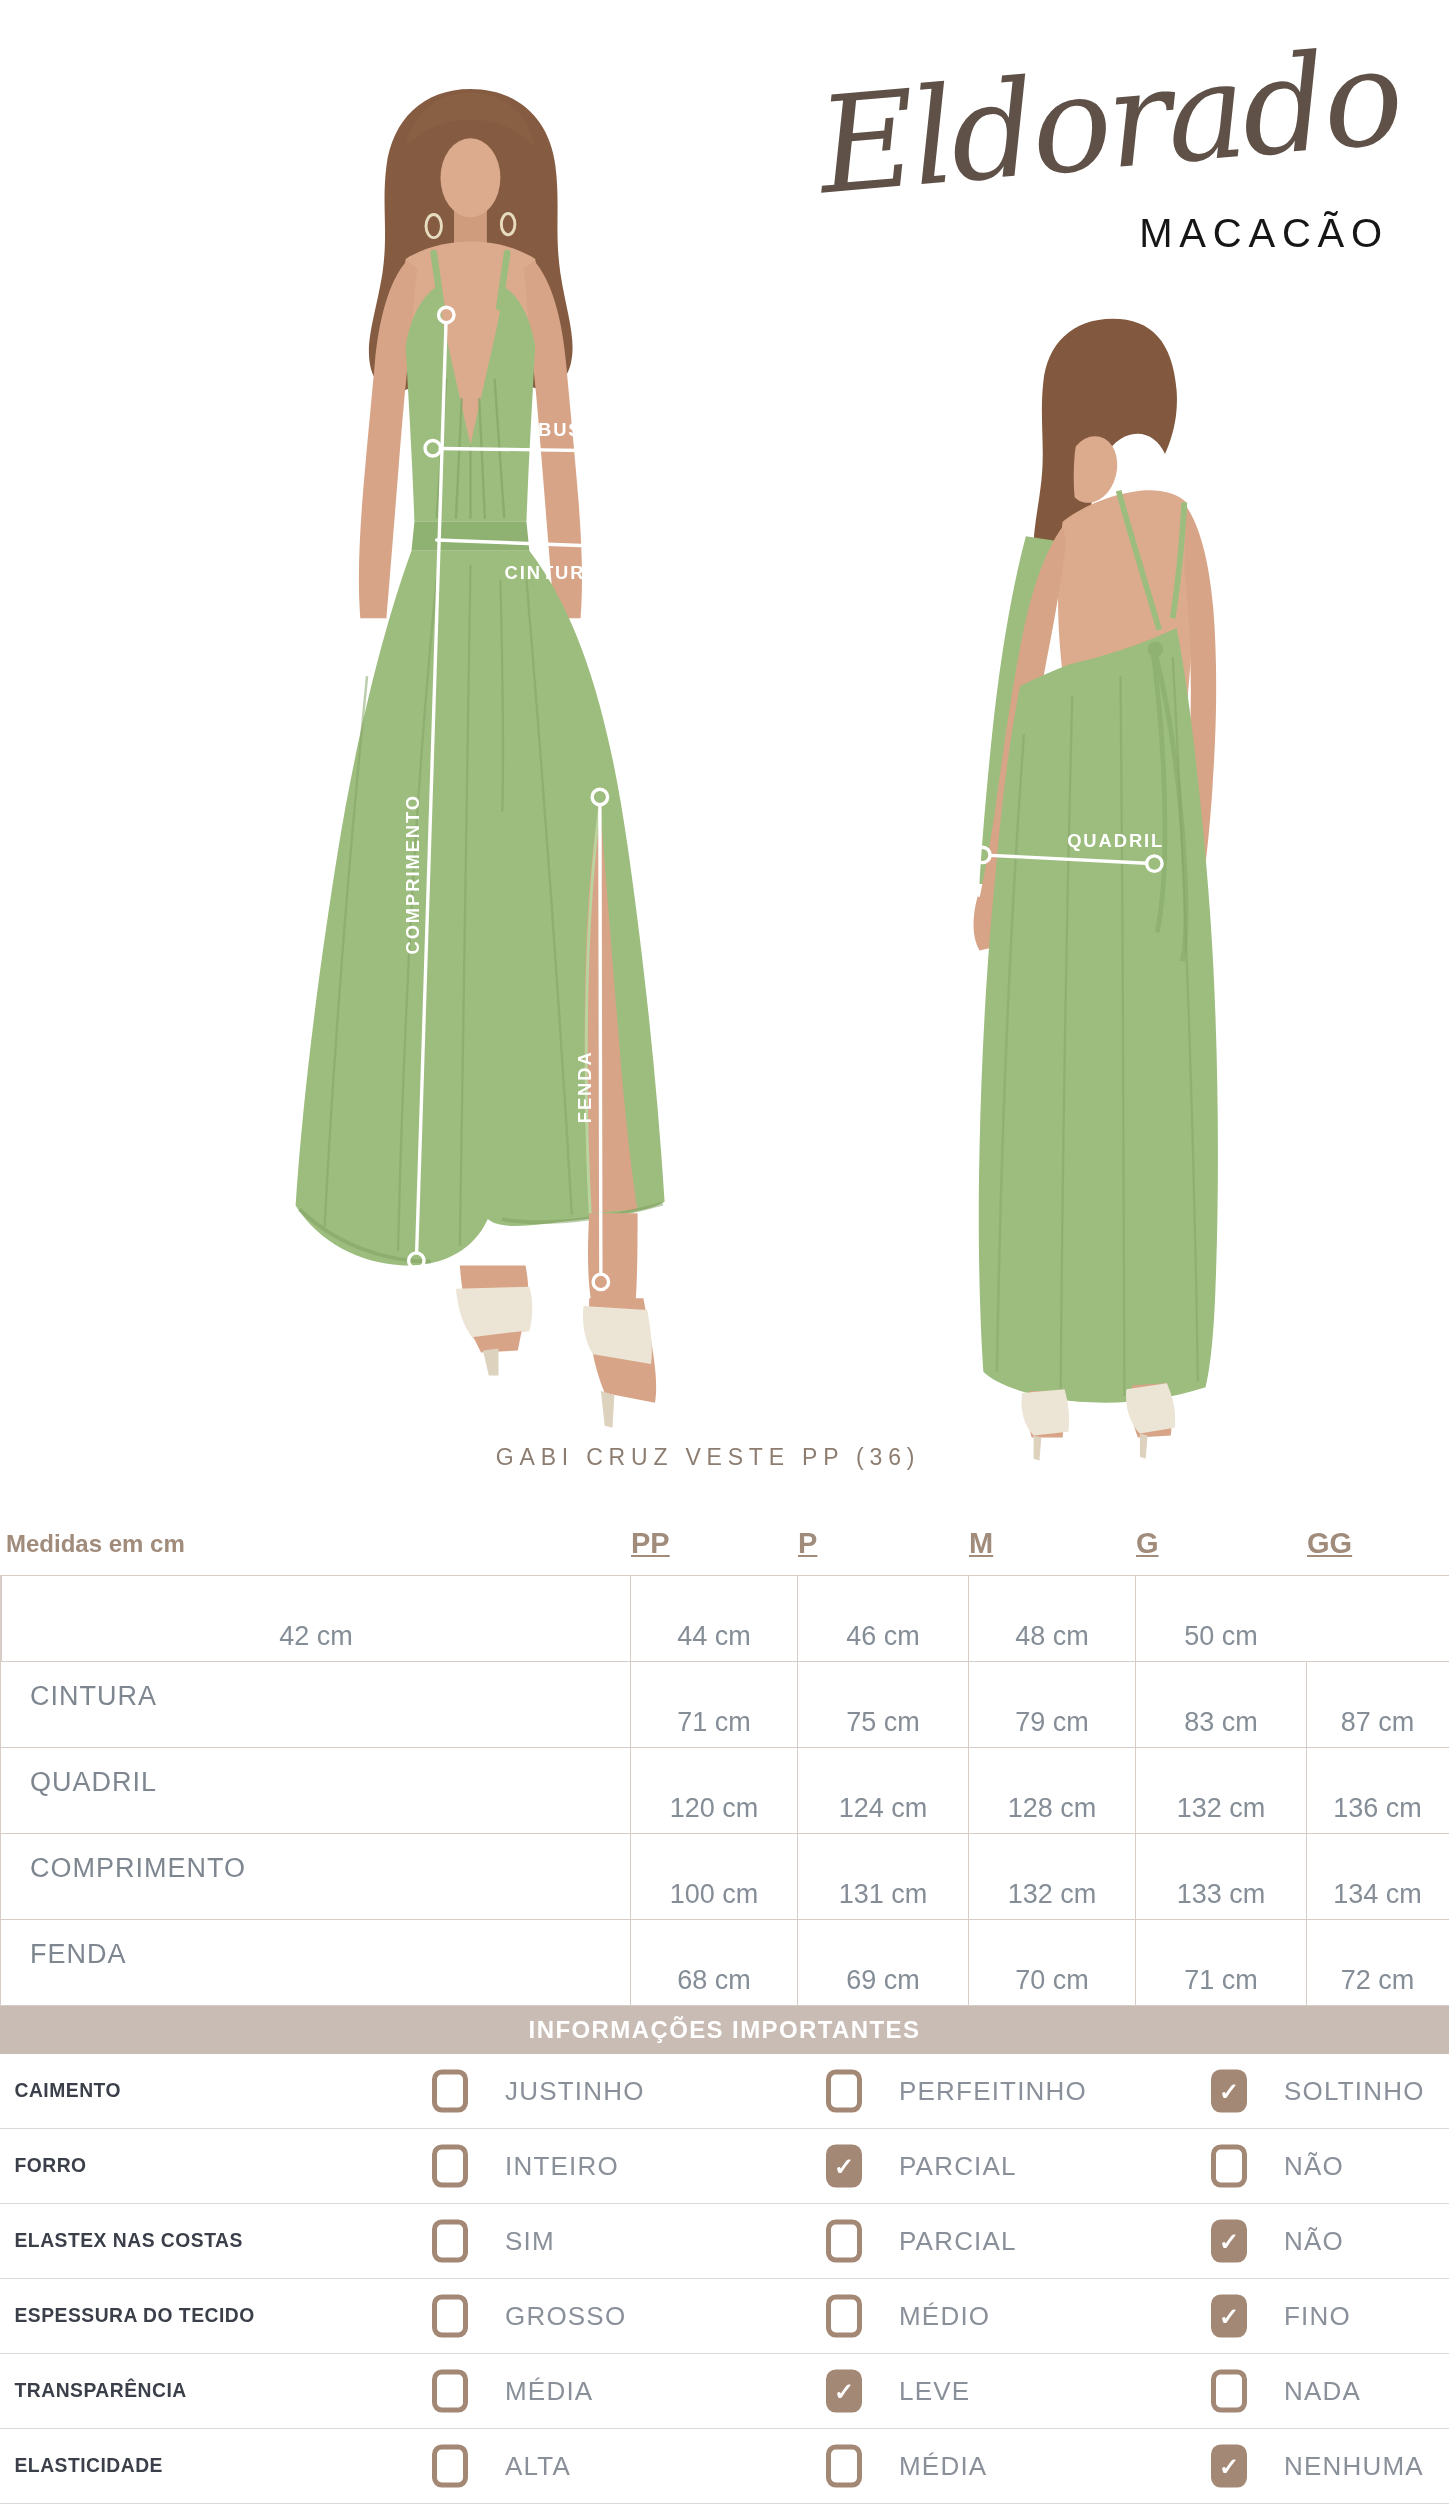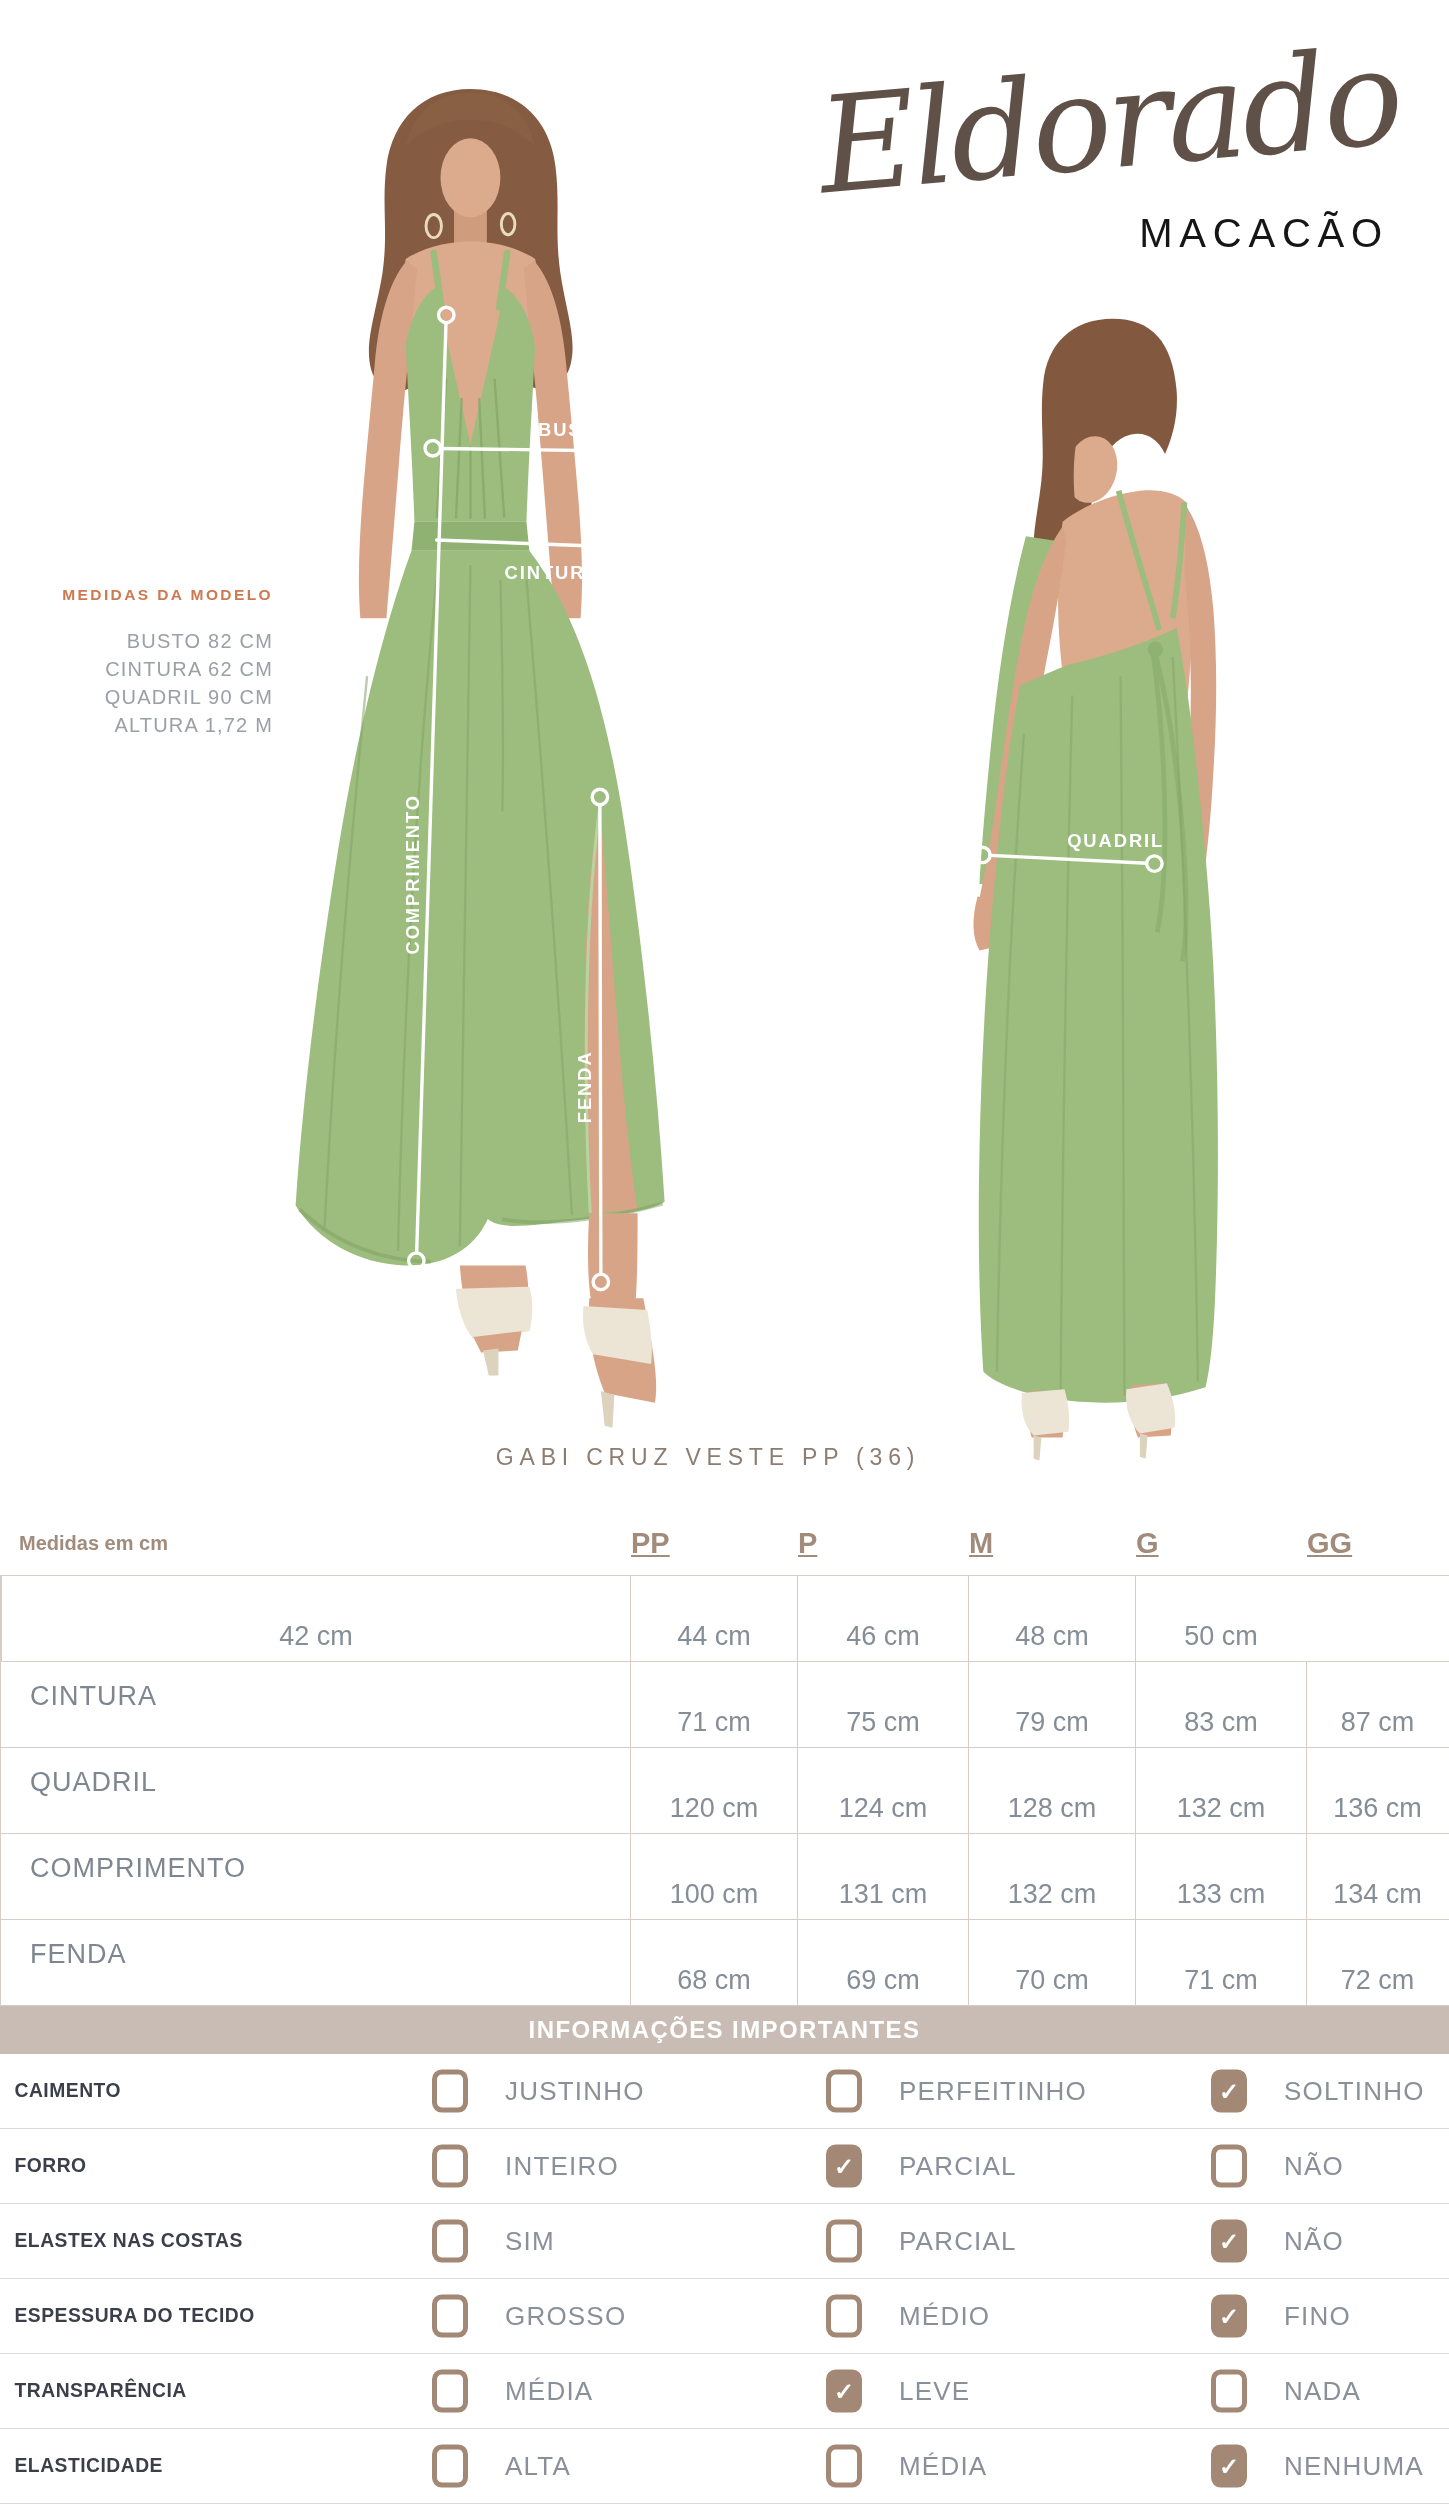--- a/index.html
+++ b/index.html
@@ -19,21 +19,21 @@
   .mm-item{font-size:20px;letter-spacing:1.2px;color:#9aa0a6;line-height:28px;}
 
   
   .caption{position:absolute;top:1444px;left:0;width:1416px;text-align:center;
     font-size:23px;letter-spacing:5.8px;color:#8d7d71;}
 
   
   .size-table{position:absolute;top:1512px;left:0;width:1449px;}
   .st-header{display:grid;grid-template-columns:631px 167px 171px 167px 171px 142px;
     height:63px;align-items:center;}
-  .st-title{font-size:20px;font-weight:bold;color:#a18c7c;padding-left:19px;}
+  .st-title{font-size:24px;font-weight:bold;color:#a18c7c;padding-left:6px;}
   .st-col{font-size:29px;font-weight:bold;color:#a18c7c;text-align:left;text-decoration:underline;}
   .st-body{border-top:1.9px solid #d8cdc6;border-left:1.9px solid #d8cdc6;}
   .st-row{display:grid;grid-template-columns:629px 167px 171px 167px 171px 142px;
     height:85px;border-bottom:1.9px solid #d8cdc6;}
   .st-label{font-size:27px;color:#7e8690;letter-spacing:1px;padding-left:29px;
     align-self:center;position:relative;top:-7.7px;}
   .st-cell{border-left:1.9px solid #d8cdc6;display:flex;align-items:flex-end;justify-content:center;
     font-size:27px;color:#858d96;padding-bottom:8.7px;}
 
   
@@ -170,27 +170,20 @@
       <circle class="mring" cx="1017" cy="885" r="8"></circle>
       <line class="mline" x1="1025" y1="885.4" x2="1187" y2="893.6"></line>
       <circle class="mring" cx="1195" cy="894" r="8"></circle>
       <text class="anno" text-anchor="middle" x="1155" y="877">QUADRIL</text>
     </g>
   </svg>
 
   <div class="brand-script">Eldorado</div>
   <div class="brand-sub">MACACÃO</div>
 
-  <div class="model-measures">
-    <div class="mm-title">MEDIDAS DA MODELO</div>
-    <div class="mm-item">BUSTO 82 CM</div>
-    <div class="mm-item">CINTURA 62 CM</div>
-    <div class="mm-item">QUADRIL 90 CM</div>
-    <div class="mm-item">ALTURA 1,72 M</div>
-  </div>
 
   <div class="caption">GABI CRUZ VESTE PP (36)</div>
 
   <div class="size-table">
     <div class="st-header">
       <div class="st-title">Medidas em cm</div>
       <div class="st-col">PP</div>
       <div class="st-col">P</div>
       <div class="st-col">M</div>
       <div class="st-col">G</div>

